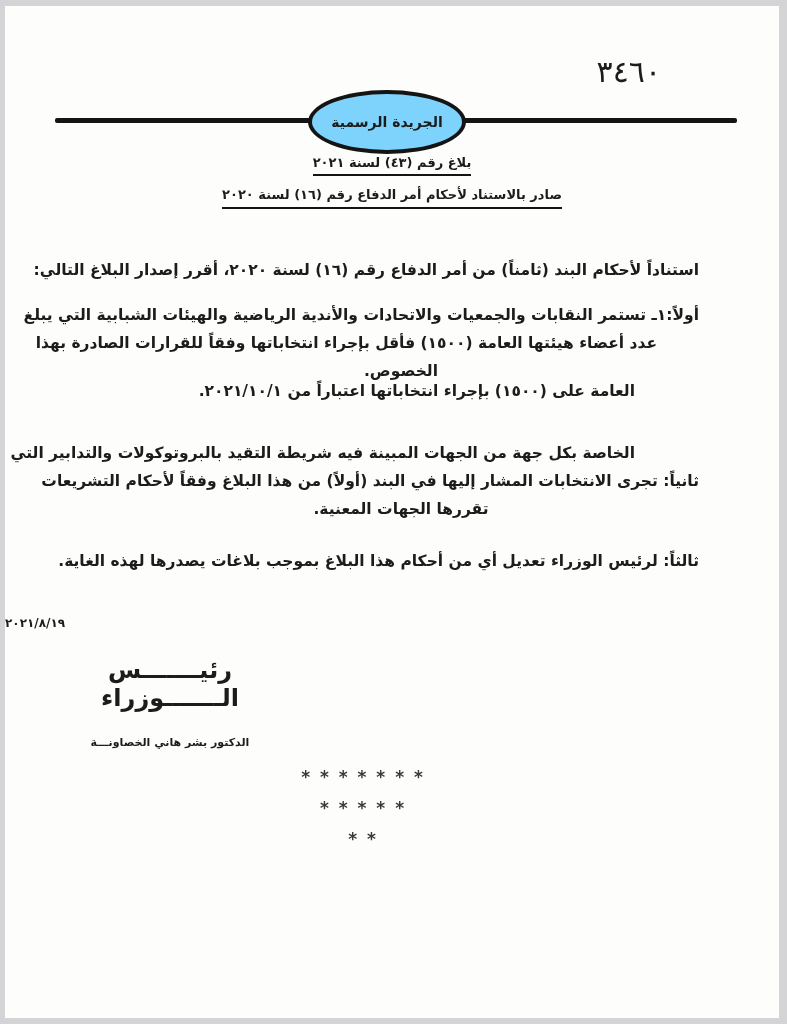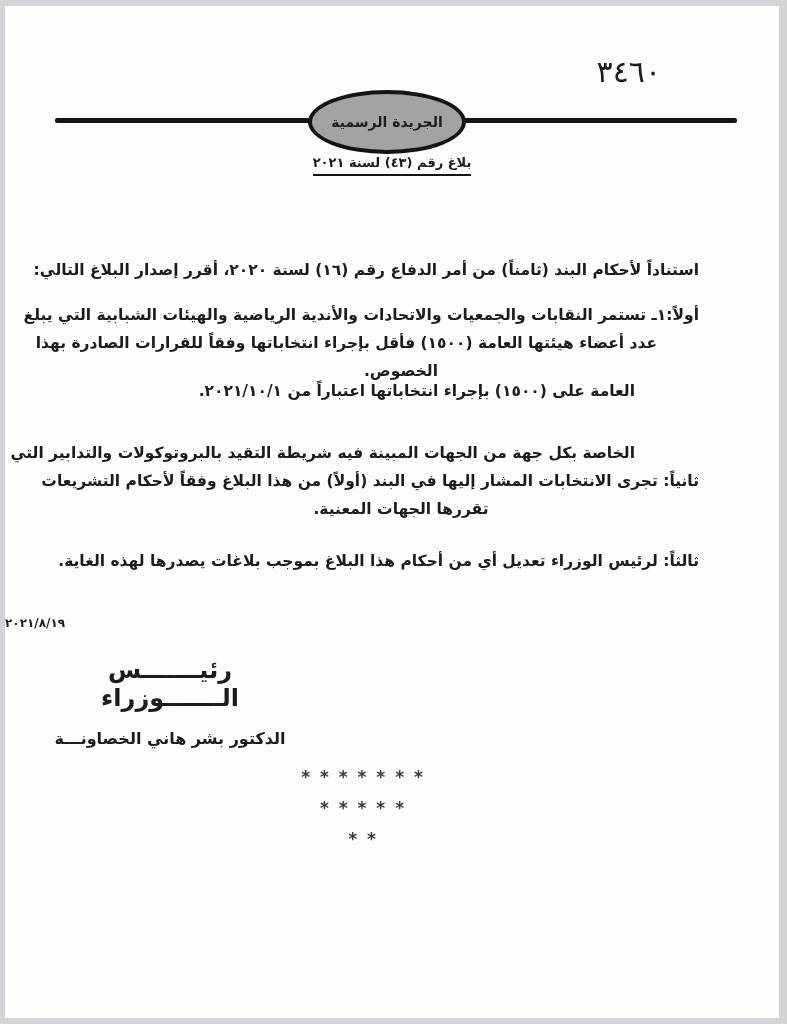--- a/index.html
+++ b/index.html
@@ -18,21 +18,21 @@
     position:absolute;top:48px;right:118px;
     font-size:30px;font-weight:400;letter-spacing:2px;
     font-family:"DejaVu Serif",serif;
   }
   .header-rule{
     position:absolute;top:112px;left:50px;width:682px;height:5px;
     background:#141414;border-radius:2px;
   }
   .gazette-oval{
     position:absolute;top:84px;left:303px;width:150px;height:56px;
-    background:#a3a3a3;border:4px solid #141414;border-radius:50%;
+    background:#7dd3fc;border:4px solid #141414;border-radius:50%;
     display:flex;align-items:center;justify-content:center;z-index:2;
   }
   .gazette-oval .label{font-size:14px;font-weight:700;}
   
   .titles{position:absolute;top:146px;left:0;right:0;text-align:center;}
   .title-line{margin-bottom:8px;}
   .title-line span{
     display:inline-block;font-size:13px;font-weight:800;
     border-bottom:2.5px solid #141414;padding-bottom:3px;line-height:1.25;
   }
@@ -59,21 +59,21 @@
     position:absolute;top:610px;left:0;right:56px;
     text-align:left;direction:rtl;
     font-size:12px;font-weight:700;letter-spacing:1px;
   }
   
   .signature{
     position:absolute;top:650px;left:45px;width:240px;text-align:center;
     direction:rtl;
   }
   .sig-title{font-size:24px;font-weight:800;}
-  .sig-name{font-size:16px;font-weight:800;margin-top:17px;}
+  .sig-name{font-size:11px;font-weight:800;margin-top:24px;}
   
   .stars{position:absolute;top:756px;left:0;right:58px;text-align:center;}
   .star-row{
     font-size:17px;font-weight:700;color:#3a3a3a;
     height:31px;line-height:31px;letter-spacing:2px;
   }
 </style>
 </head>
 <body>
 
@@ -83,20 +83,23 @@
     <div class="page-number">٣٤٦٠</div>
 
     <div class="header-rule"></div>
     <div class="gazette-oval">
       <span class="label">الجريدة الرسمية</span>
     </div>
 
     <div class="titles">
       <div class="title-line" dir="rtl">
         <span>بلاغ رقم (٤٣) لسنة ٢٠٢١</span>
+      </div>
+      <div class="title-line" dir="rtl">
+        <span>صادر بالاستناد لأحكام أمر الدفاع رقم (١٦) لسنة ٢٠٢٠</span>
       </div>
     </div>
 
     <div class="doc-body">
 
       <div class="para p-intro">
         <div class="line ind-0">استناداً لأحكام البند (ثامناً) من أمر الدفاع رقم (١٦) لسنة ٢٠٢٠، أقرر إصدار البلاغ التالي:</div>
       </div>
 
       <div class="para p-first">

